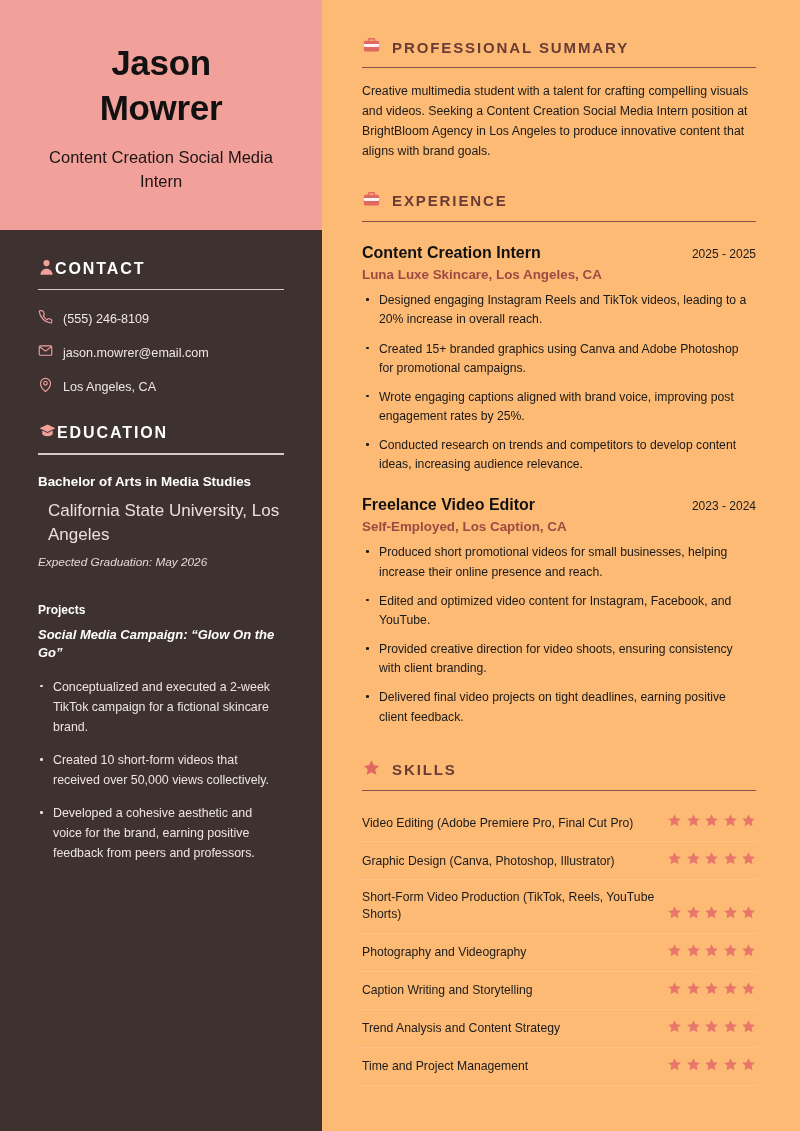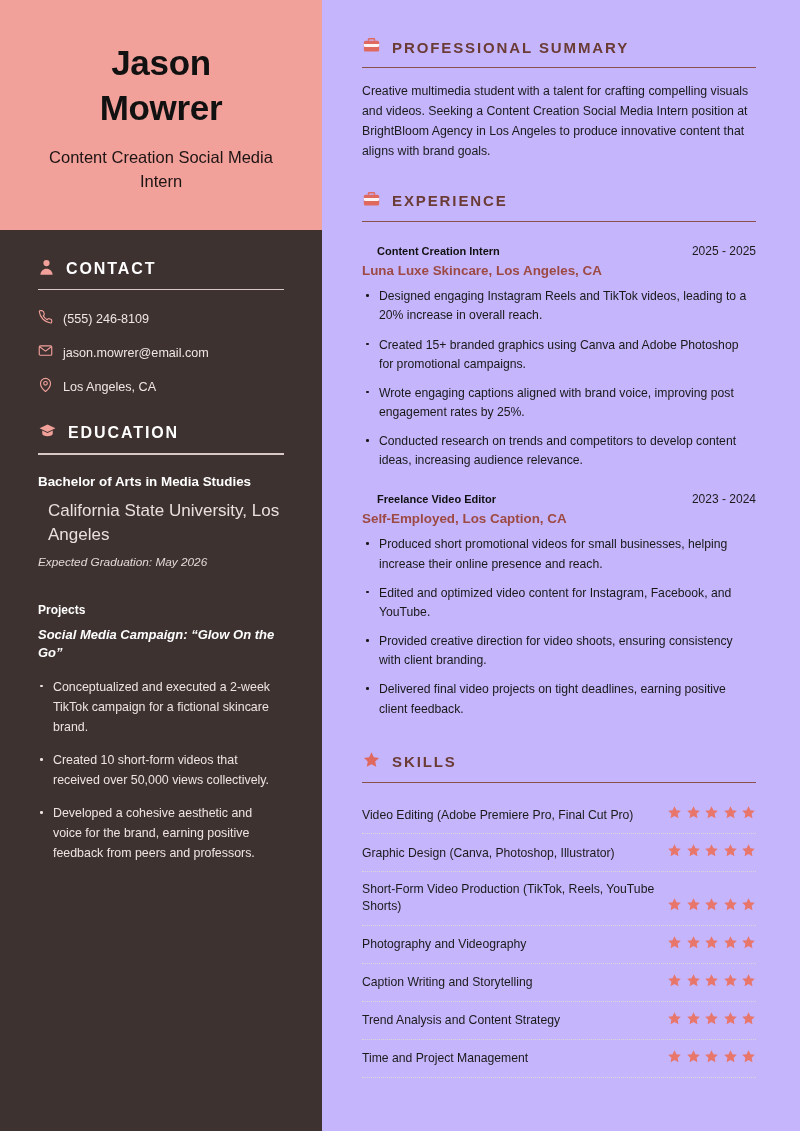--- a/index.html
+++ b/index.html
@@ -2,21 +2,21 @@
 <html><head>
 <meta charset="utf-8">
 <style>
   html,body{margin:0;padding:0;}
   body{
     width:800px;height:1131px;
     background:#ffffff;
     font-family:"Liberation Sans", sans-serif;
     -webkit-font-smoothing:antialiased;
   }
-  .page{position:relative;width:800px;height:1131px;overflow:hidden;background:#c4b5fd;}
+  .page{position:relative;width:800px;height:1131px;overflow:hidden;background:#fdba74;}
 
   
   .sidebar{
     position:absolute;left:0;top:0;width:322px;height:1131px;
     background:#3E3230;
   }
   .name-block{
     background:#F2A09A;
     padding:30px 26px 26px 26px;
     box-sizing:border-box;
@@ -28,21 +28,21 @@
     text-align:center;line-height:1.28;letter-spacing:-0.3px;
     margin:0;
   }
   .role{
     font-size:16.5px;color:#1d1414;text-align:center;
     line-height:1.42;margin-top:16px;
   }
 
   .side-body{padding:24px 38px 10px 38px;box-sizing:border-box;}
 
-  .side-head{display:flex;align-items:center;gap:11px;margin-top:4px;}
+  .side-head{display:flex;align-items:center;margin-top:4px;}
   .side-head .ttl{
     font-size:16px;font-weight:bold;color:#FFFFFF;
     letter-spacing:1.9px;
   }
   .side-rule{height:1.3px;background:#d8c9c6;margin:9px 0 0 0;}
 
   .contact-list{margin-top:19px;}
   .contact-row{display:flex;align-items:center;gap:10px;margin-bottom:15px;}
   .contact-row .txt{font-size:12.6px;color:#EFE7E5;line-height:1.3;}
 
@@ -74,21 +74,21 @@
     font-size:15px;font-weight:bold;color:#6B3B36;letter-spacing:1.9px;
   }
   .sec-rule{height:1.3px;background:#8A5049;margin-top:9px;}
 
   .summary{
     font-size:12.3px;color:#1b1b1b;line-height:1.62;margin-top:14px;
   }
 
   .job{margin-top:22px;}
   .job-top{display:flex;justify-content:space-between;align-items:baseline;gap:10px;}
-  .job-title{font-size:11px;font-weight:bold;color:#111;margin-left:15px;}
+  .job-title{font-size:16px;font-weight:bold;color:#111;}
   .job-date{font-size:12px;color:#1b1b1b;white-space:nowrap;}
   .job-org{font-size:13.4px;font-weight:bold;color:#9E4A44;margin-top:5px;}
   .job-ul{margin:9px 0 0 0;padding:0;list-style:none;}
   .job-ul li{
     position:relative;padding-left:17px;margin-bottom:10px;
     font-size:12.2px;color:#191919;line-height:1.57;
   }
   .job-ul li:before{
     content:"";position:absolute;left:4px;top:7px;
     width:2.6px;height:2.6px;background:#191919;border-radius:50%;

